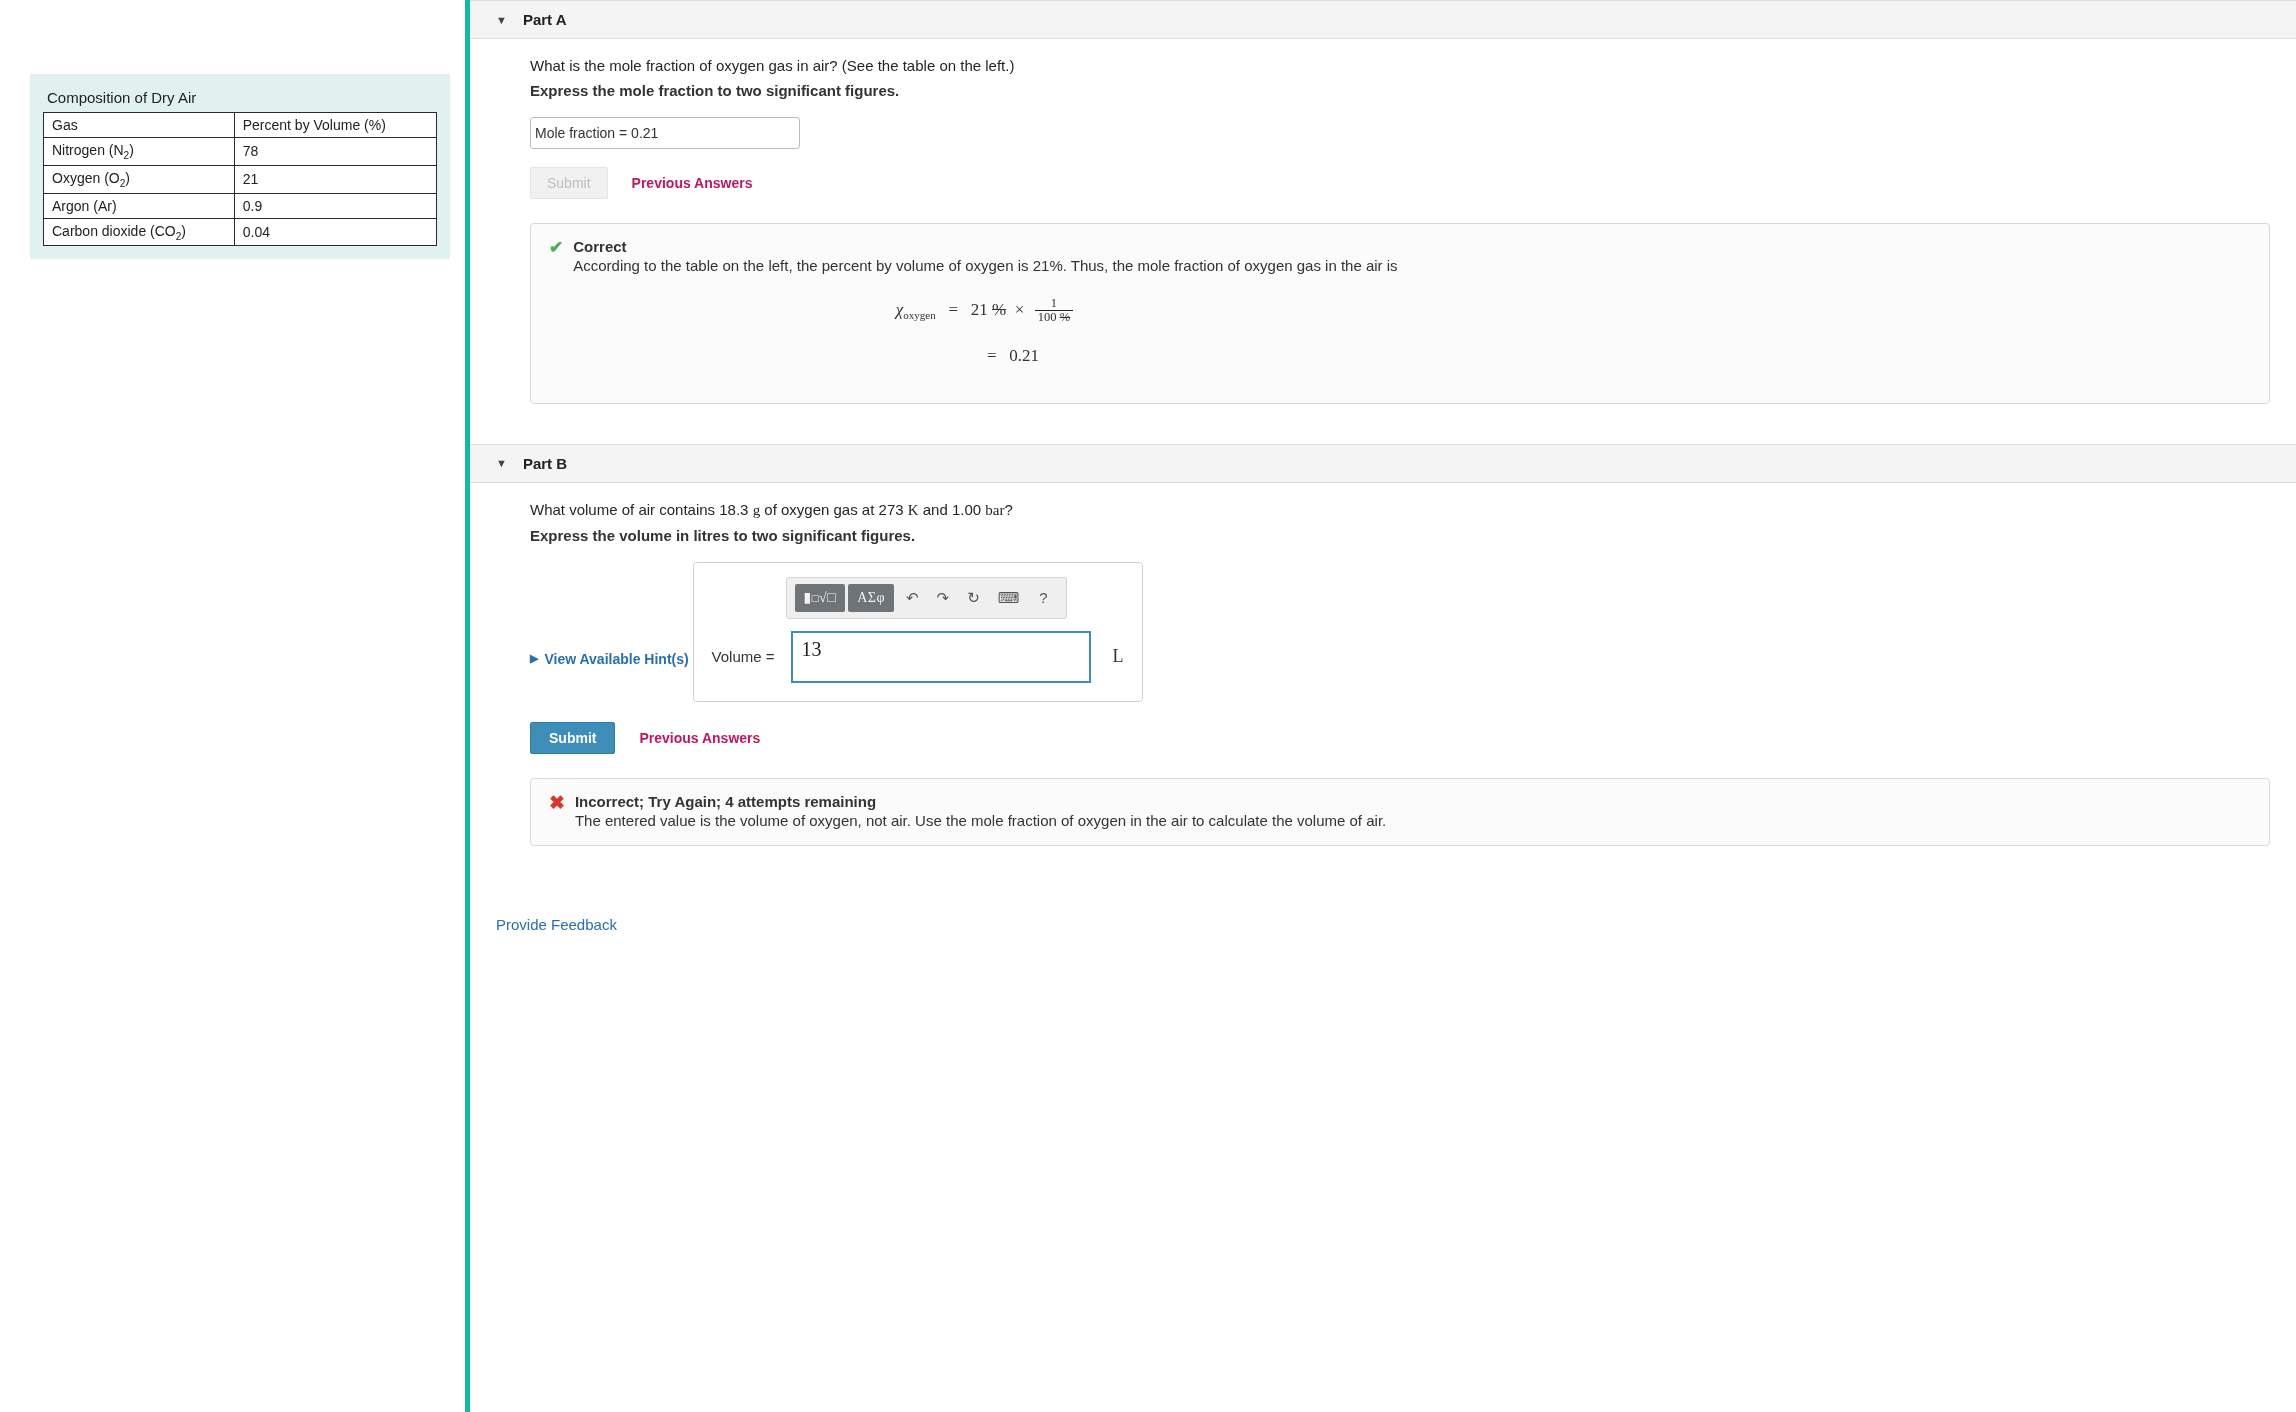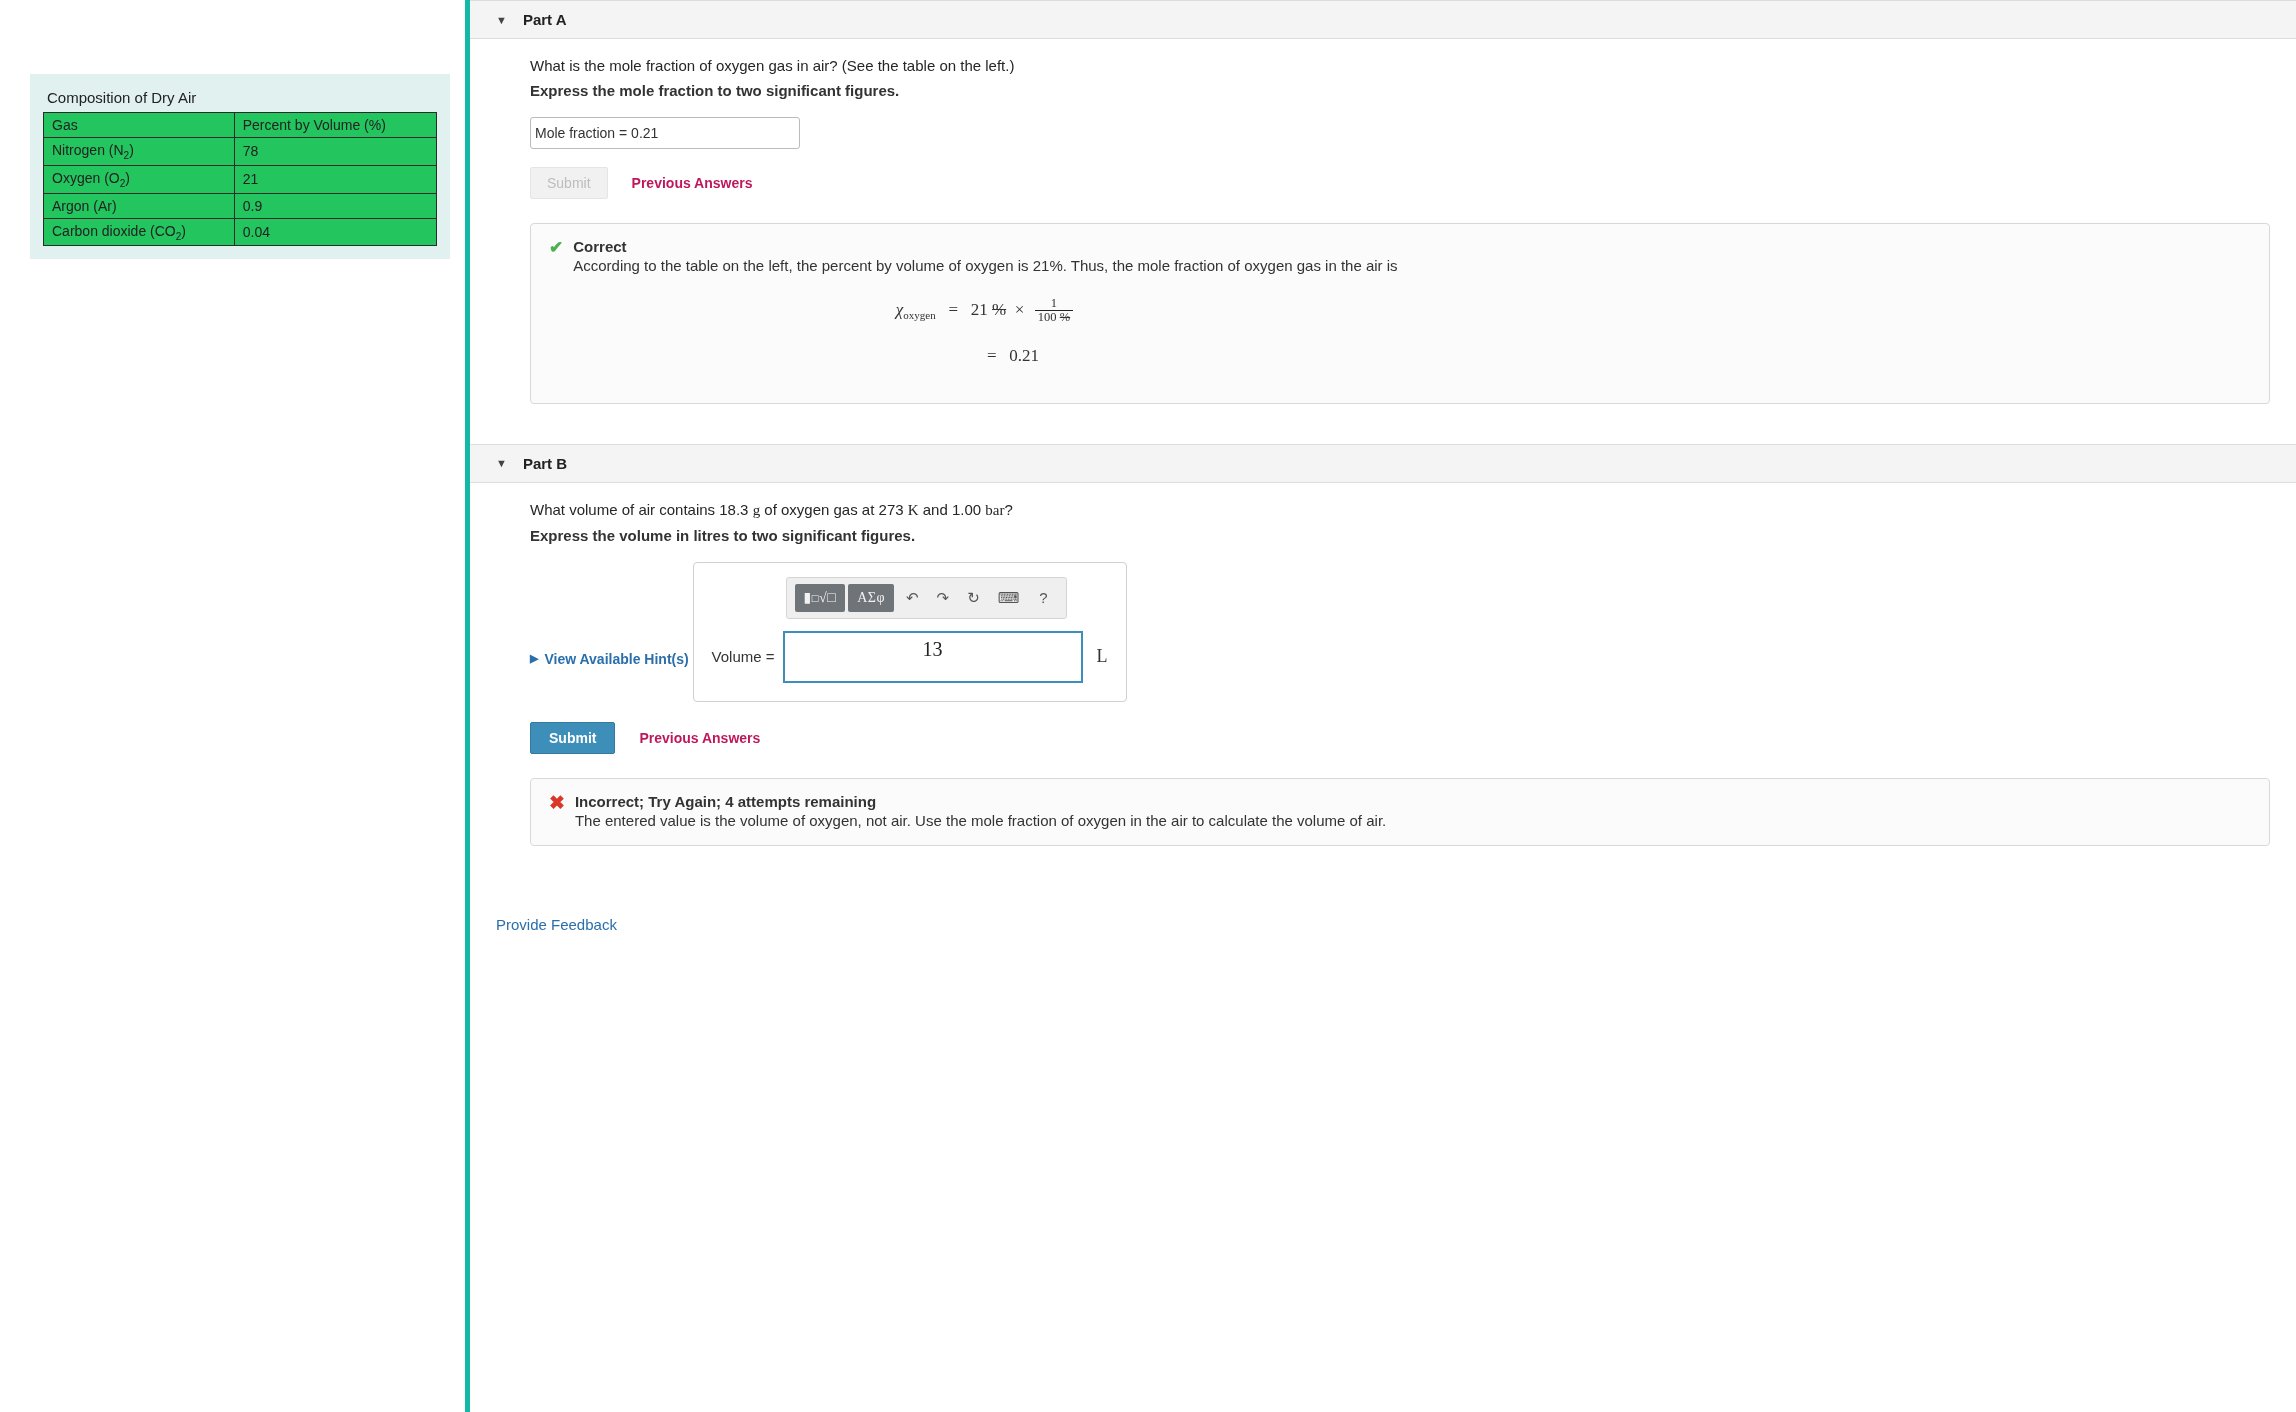--- a/index.html
+++ b/index.html
@@ -28,21 +28,21 @@
     padding: 13px;
   }
   .table-caption {
     font-size: 15px;
     padding: 2px 4px 6px 4px;
     color: #222;
   }
   table.gas-table {
     width: 100%;
     border-collapse: collapse;
-    background: #22c55e;
+    background: #ffffff;
   }
   table.gas-table th, table.gas-table td {
     border: 1px solid #2b2b2b;
     padding: 4px 8px;
     text-align: left;
     font-size: 14px;
     font-weight: normal;
     color: #222;
   }
   table.gas-table th {
@@ -196,22 +196,21 @@
     color: #f2f2f2;
     border-radius: 2px;
     margin-right: 3px;
     font-family: serif;
     font-size: 14px;
     letter-spacing: 0.5px;
   }
   .answer-line {
     display: flex;
     align-items: center;
-    gap: 8px;
-    text-align: center;
+    gap: 16px;
   }
   .answer-label { font-size: 15px; }
   .answer-field {
     border: 1px solid #3d8eb9;
     box-shadow: 0 0 0 1px #3d8eb9 inset;
     padding: 6px 10px;
     min-width: 300px;
     height: 52px;
     font-size: 20px;
     font-family: "Times New Roman", serif;

